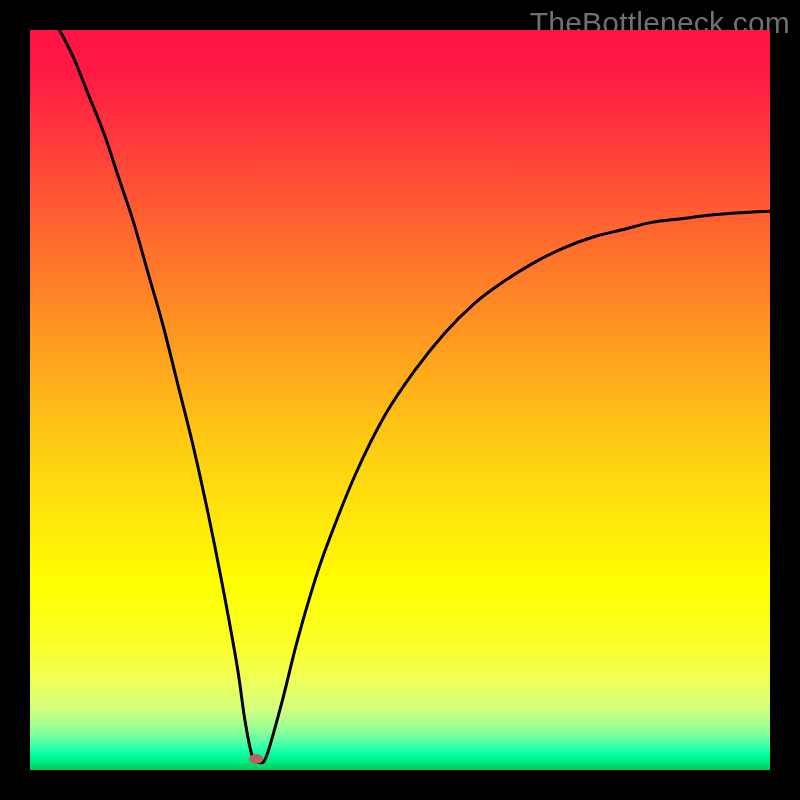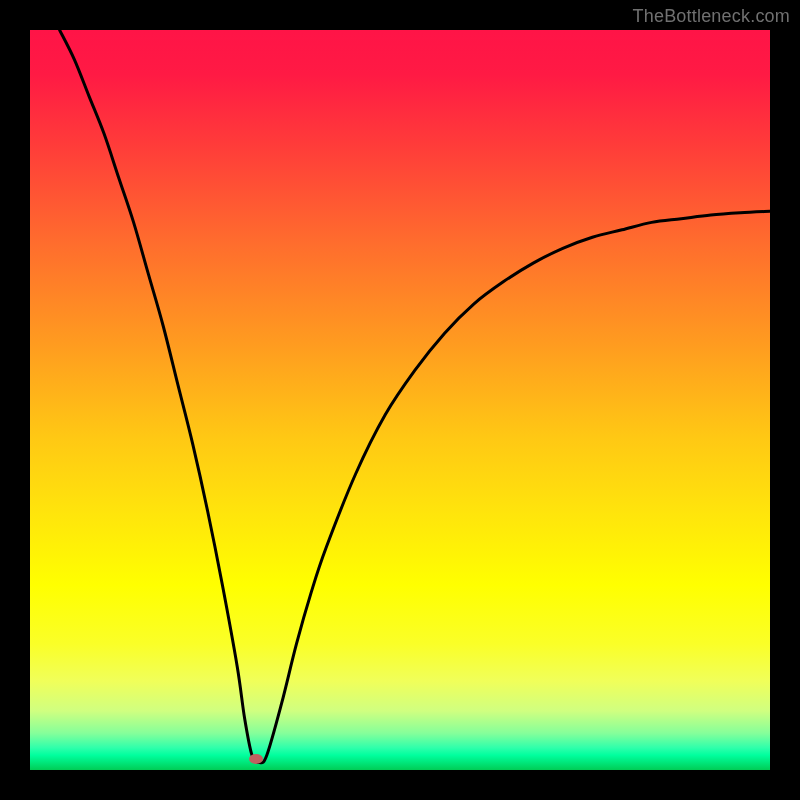--- a/index.html
+++ b/index.html
@@ -48,21 +48,21 @@
     top: 0;
     width: 740px;
     height: 740px;
     pointer-events: none;
   }
   .watermark {
     position: absolute;
     top: 6px;
     right: 10px;
     color: #707070;
-    font-size: 18px;
+    font-size: 30px;
     font-weight: 500;
     letter-spacing: 0.2px;
     user-select: none;
     text-align: right;
   }
   .marker {
     position: absolute;
     width: 14px;
     height: 10px;
     background: #c06060;

